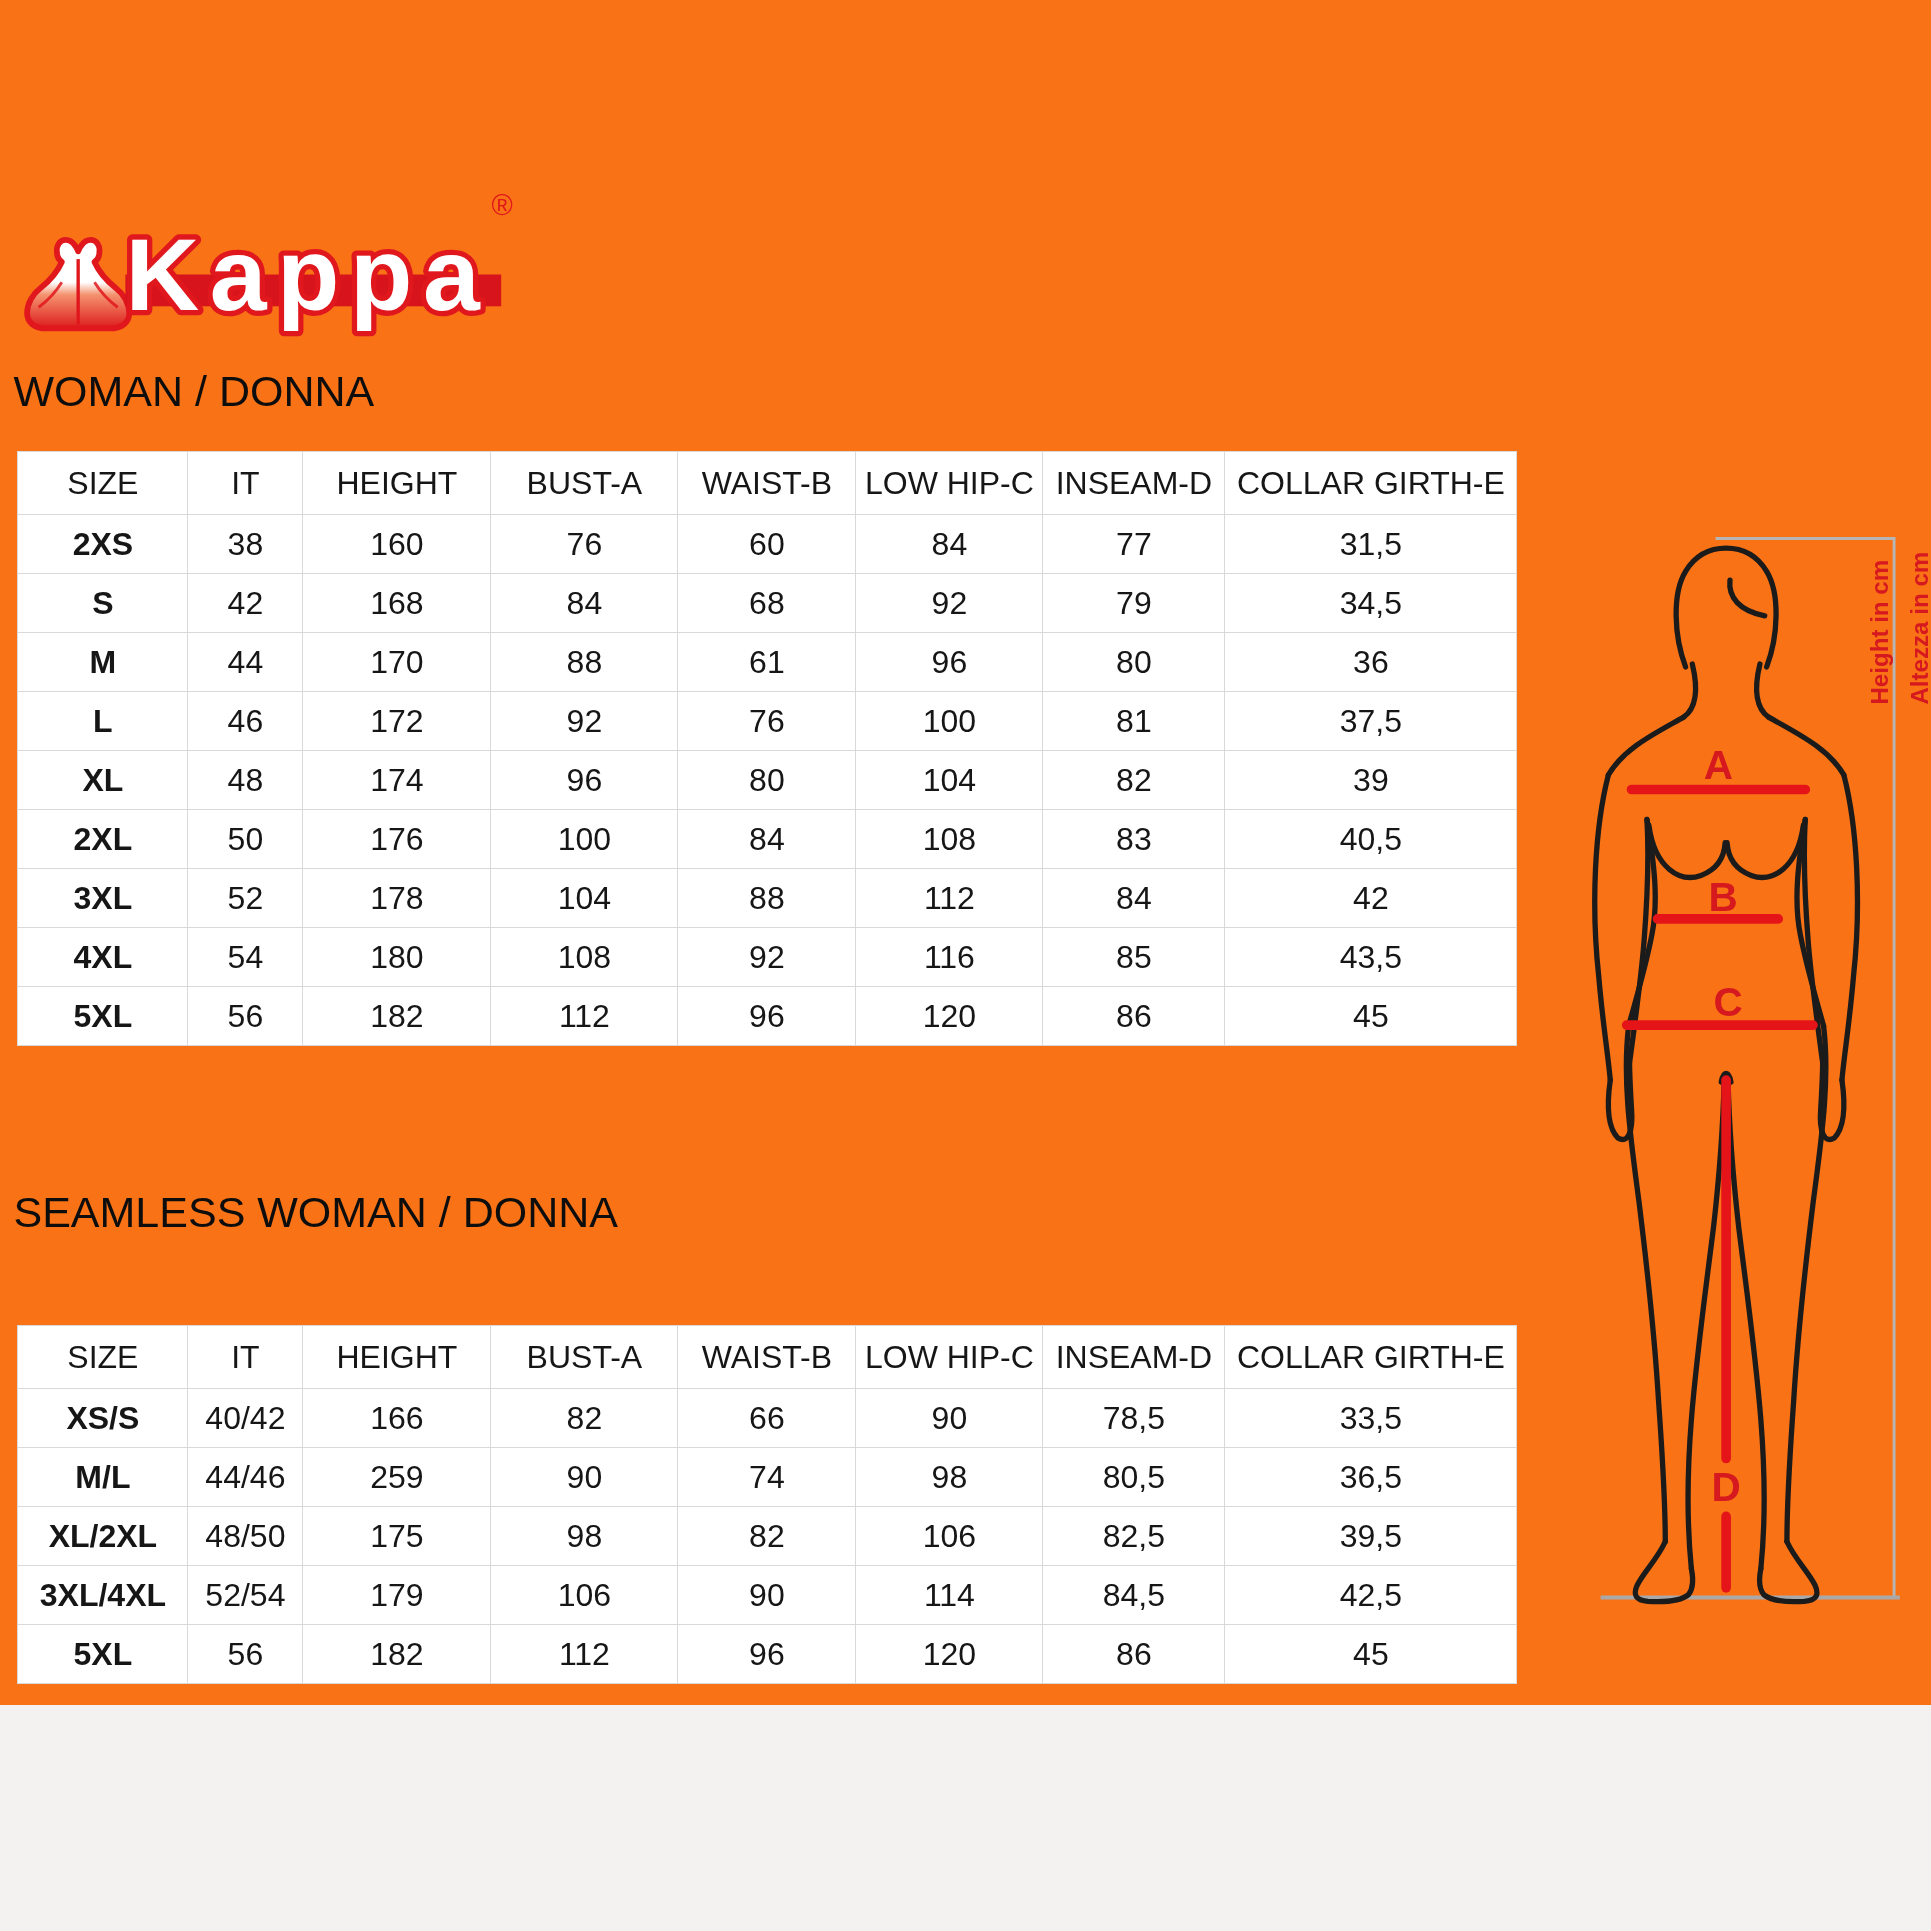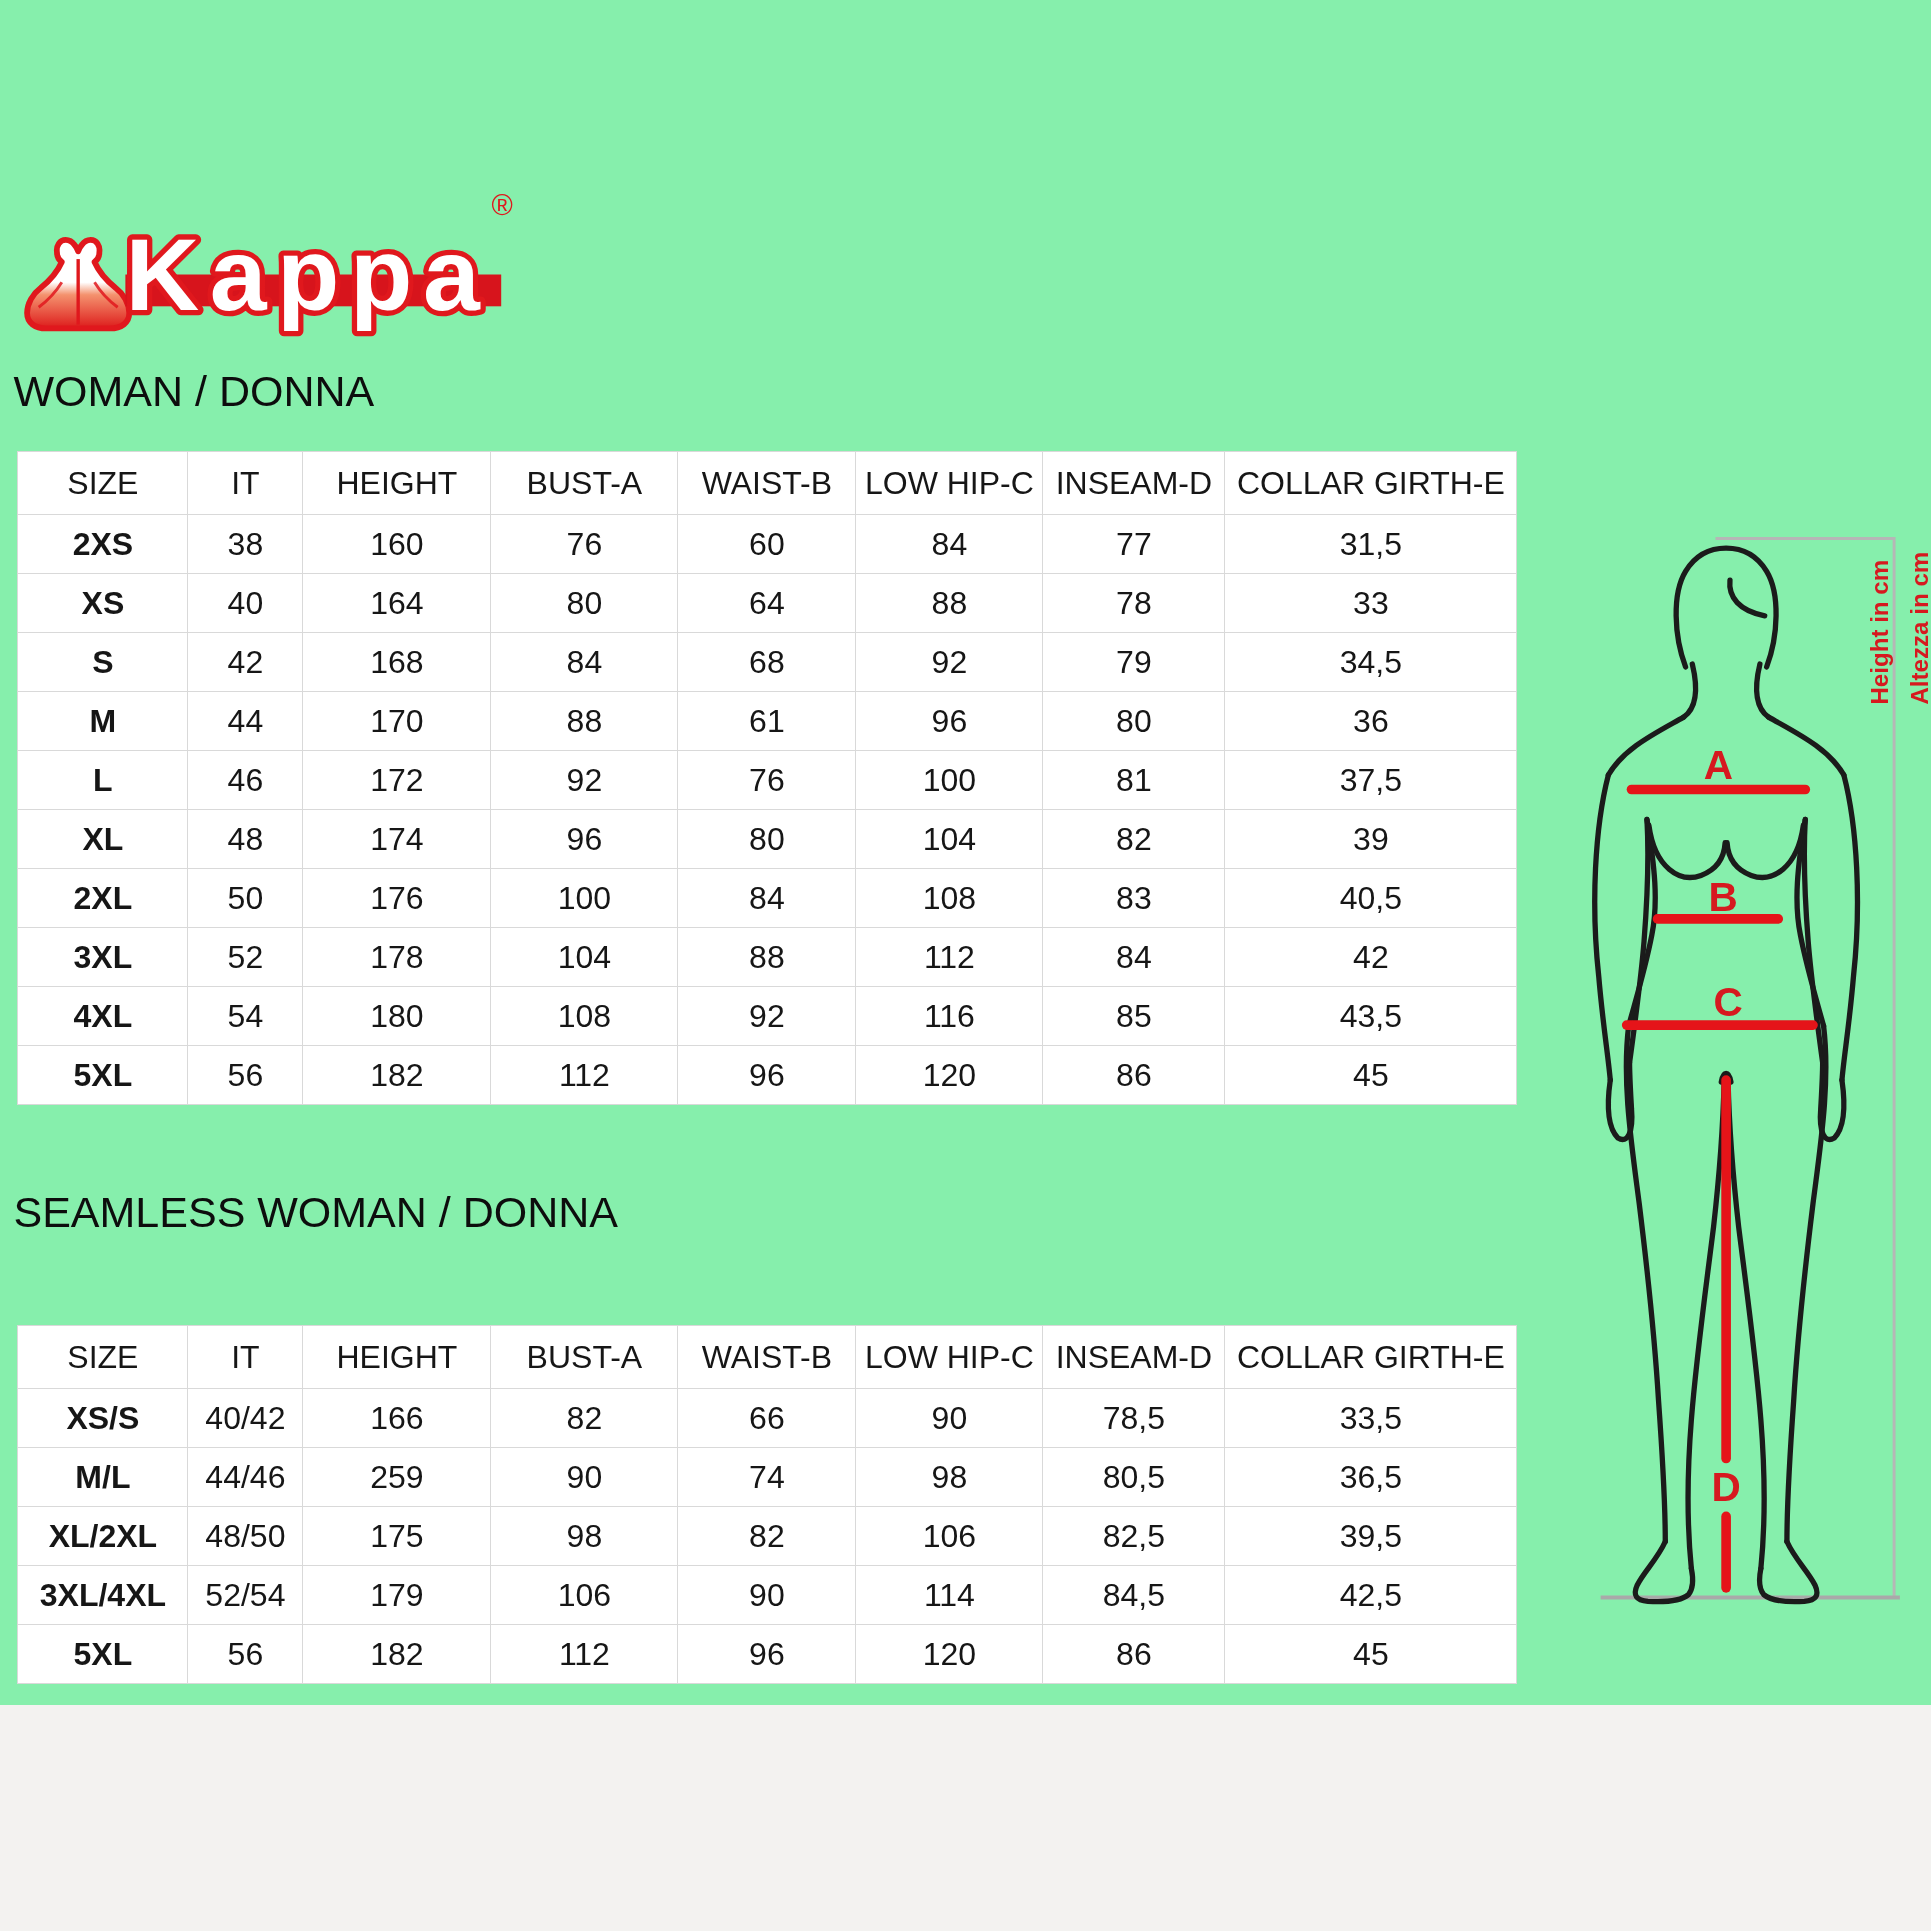--- a/index.html
+++ b/index.html
@@ -1,18 +1,18 @@
 <!DOCTYPE html>
 <html><head>
 <meta charset="utf-8">
 <style>
   html,body{margin:0;padding:0;background:#ffffff;}
   .page{
     position:relative;width:1931px;height:1931px;overflow:hidden;
-    background:#86efac;font-family:"Liberation Sans",sans-serif;color:#141414;
+    background:#f97316;font-family:"Liberation Sans",sans-serif;color:#141414;
   }
   .bottom-strip{position:absolute;left:0;top:1705px;width:1931px;height:226px;background:#f3f2f0;}
   .logo-svg{position:absolute;left:17.4px;top:182px;width:502px;height:159px;}
   .section-title{
     position:absolute;left:13.5px;margin:0;font-size:43px;font-weight:normal;
     color:#0d0d0d;letter-spacing:0px;white-space:nowrap;
   }
   #title-0{top:367px;}
   #title-1{top:1188px;}
   table.size-table{
@@ -90,30 +90,20 @@
           <th>2XS</th>
           <td>38</td>
           <td>160</td>
           <td>76</td>
           <td>60</td>
           <td>84</td>
           <td>77</td>
           <td>31,5</td>
         </tr>
         <tr>
-          <th>XS</th>
-          <td>40</td>
-          <td>164</td>
-          <td>80</td>
-          <td>64</td>
-          <td>88</td>
-          <td>78</td>
-          <td>33</td>
-        </tr>
-        <tr>
           <th>S</th>
           <td>42</td>
           <td>168</td>
           <td>84</td>
           <td>68</td>
           <td>92</td>
           <td>79</td>
           <td>34,5</td>
         </tr>
         <tr>

